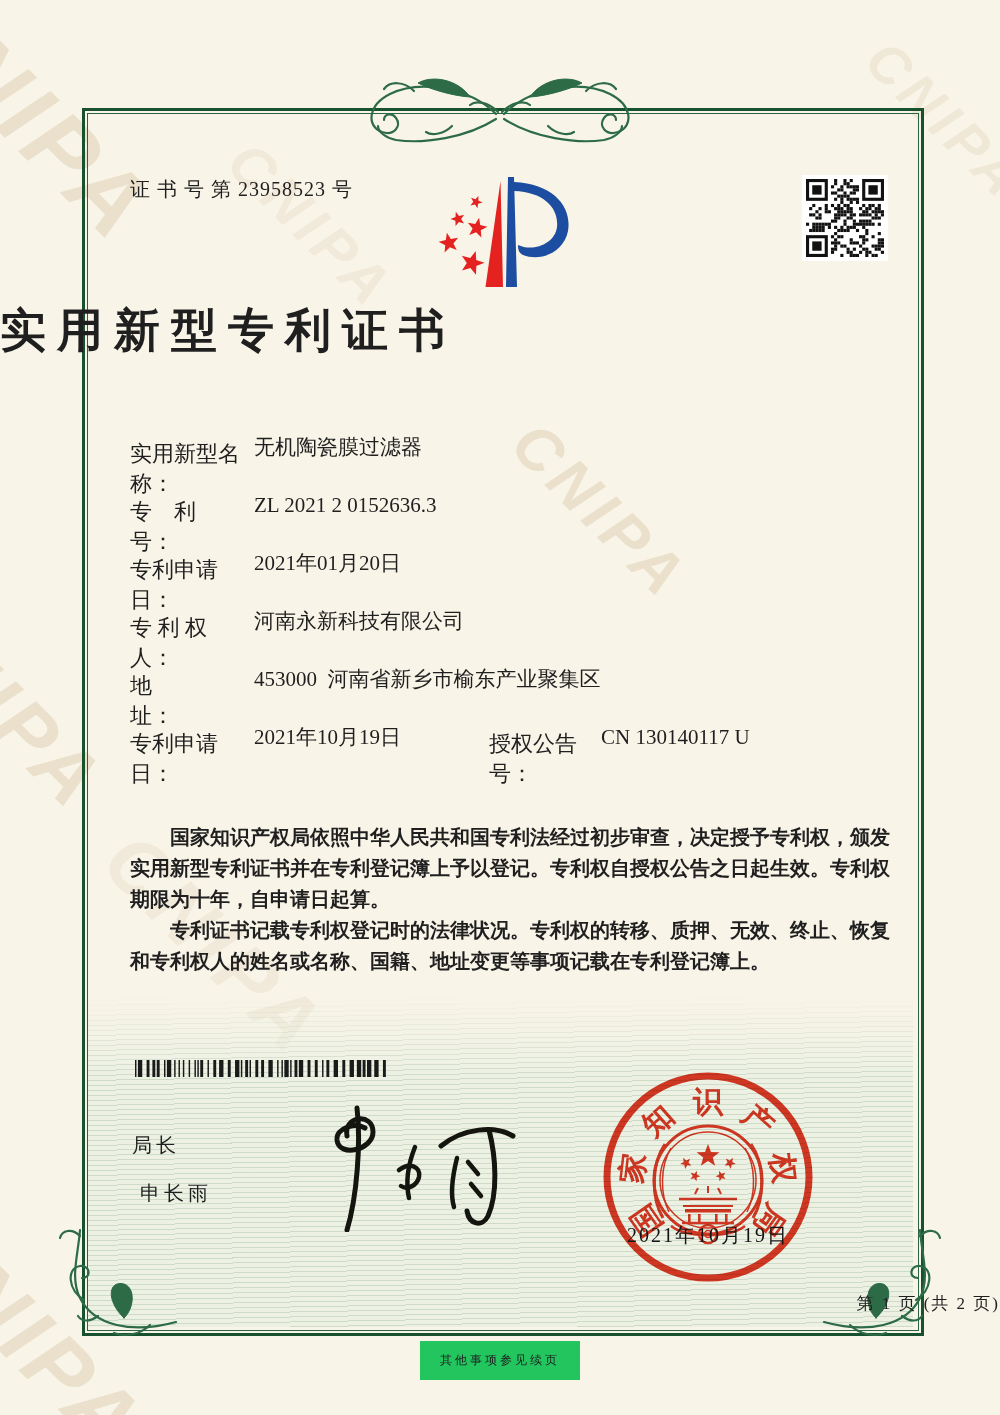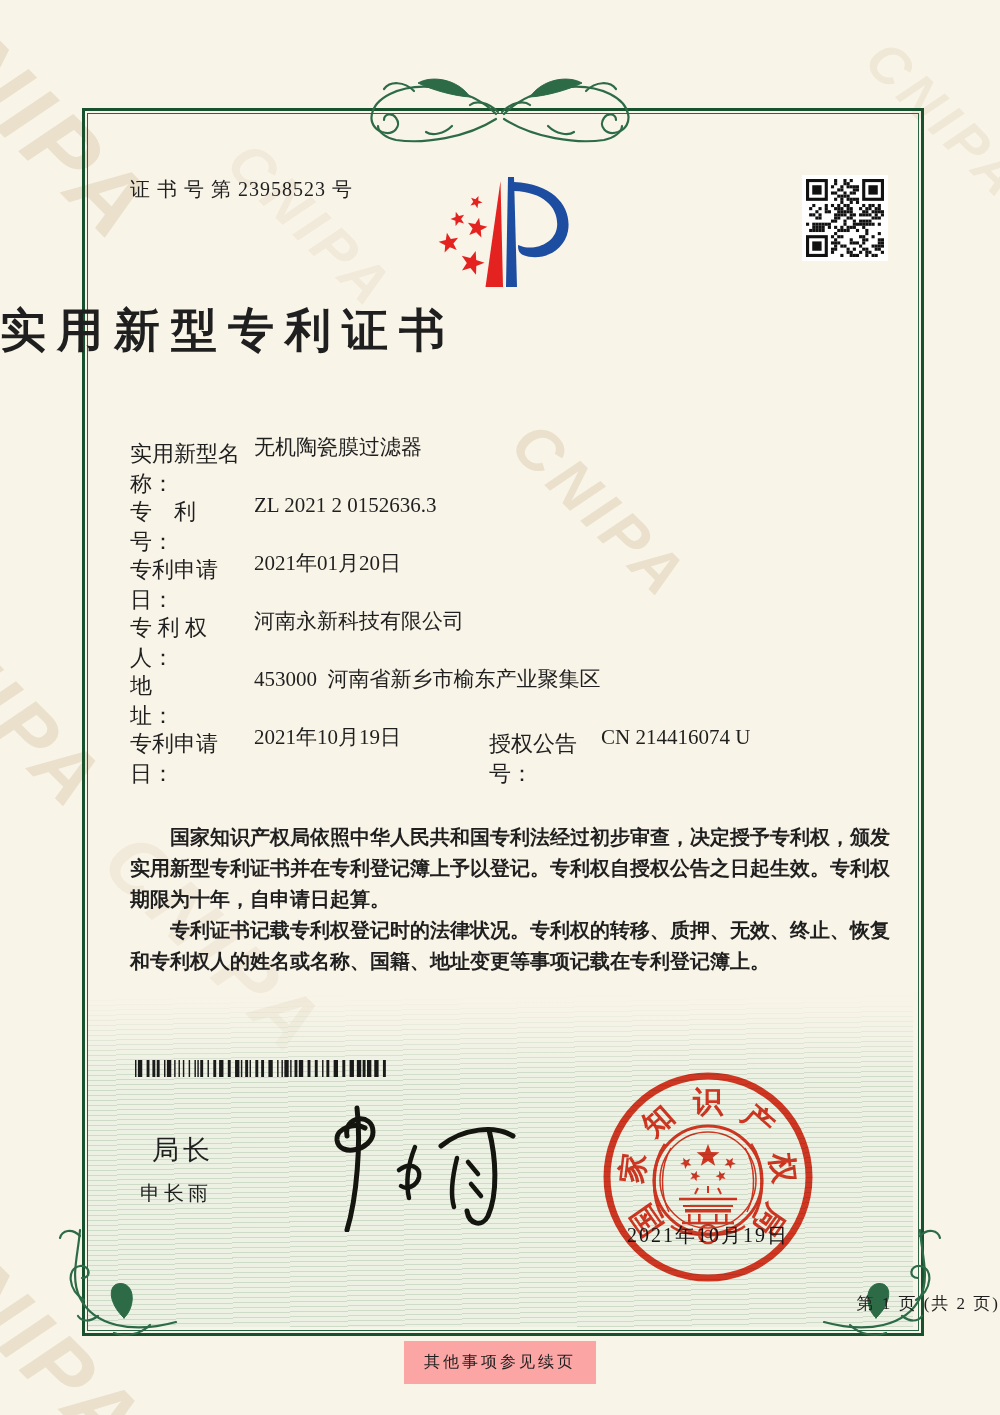--- a/index.html
+++ b/index.html
@@ -46,33 +46,33 @@
   .row{height:58px; display:flex; align-items:center;}
   .flabel{font-size:22px; width:124px; flex:none; white-space:pre-wrap;margin-top:44px;}
   .fvalue{font-size:21px; white-space:pre-wrap;}
   .flabel.pair2{margin-left:88px; width:112px;font-family:Liberation Serif, serif;}
   .paras{
     position:absolute; left:130px; top:822px; width:760px; z-index:2;
     font-size:20px; line-height:31px; text-align:justify;
   }
   .paras p{margin:0; text-indent:2em;font-weight:bold;}
   .barcode{position:absolute; left:135px; top:1060px; z-index:2;}
-  .signer-title{position:absolute; left:152px; top:1132px; font-size:27px; letter-spacing:4px; z-index:2;}
+  .signer-title{position:absolute; left:132px; top:1132px; font-size:20px; letter-spacing:4px; z-index:2;}
   .signer-name{position:absolute; left:140px; top:1180px; font-size:20px; letter-spacing:4px; z-index:2;}
   .signature{position:absolute; left:285px; top:1102px; z-index:2;}
   .seal{position:absolute; left:599px; top:1068px; z-index:3; mix-blend-mode:multiply; opacity:.93;}
   .sealchar{font-size:30px; font-weight:bold; fill:#df2b16; font-family:"Liberation Serif","DejaVu Serif",serif;}
   .seal-date{
     position:absolute; left:599px; top:1222px; width:218px; text-align:center;
     font-size:20px; letter-spacing:2px; color:#141414; z-index:4; white-space:nowrap;
   }
   .page-indicator{position:absolute; left:0; top:1292px; width:100%; text-align:right; font-size:17px; z-index:2; letter-spacing:2px;}
   .continuation{
     position:absolute; left:50%; transform:translateX(-50%); top:1341px;
-    background:#fca5a5; padding:11px 20px; font-size:16px; letter-spacing:3px; z-index:2;
+    background:#22c55e; padding:11px 20px; font-size:12px; letter-spacing:3px; z-index:2;
   }
   .orn{position:absolute; z-index:2; pointer-events:none;}
   .orn path{stroke:#2d6b47; stroke-width:2.2; fill:none; stroke-linecap:round;}
   .orn path.leaf{fill:#2d6b47; stroke-width:1;}
 </style>
 </head>
 <body>
 
 <div class="page">
 
@@ -360,21 +360,21 @@
       <span class="fvalue">河南永新科技有限公司</span>
     </div>
     <div class="row">
       <span class="flabel">地　　　址：</span>
       <span class="fvalue">453000  河南省新乡市榆东产业聚集区</span>
     </div>
     <div class="row">
       <span class="flabel">专利申请日：</span>
       <span class="fvalue">2021年10月19日</span>
       <span class="flabel pair2">授权公告号：</span>
-      <span class="fvalue">CN 214416074 U</span>
+      <span class="fvalue">CN 130140117 U</span>
     </div>
   </div>
 
   <div class="paras">
     <p>国家知识产权局依照中华人民共和国专利法经过初步审查，决定授予专利权，颁发实用新型专利证书并在专利登记簿上予以登记。专利权自授权公告之日起生效。专利权期限为十年，自申请日起算。</p>
     <p>专利证书记载专利权登记时的法律状况。专利权的转移、质押、无效、终止、恢复和专利权人的姓名或名称、国籍、地址变更等事项记载在专利登记簿上。</p>
   </div>
 
   <svg class="barcode" id="barcode-svg" width="258" height="17" viewBox="0 0 258 17">
       <rect x="0" y="0" width="1.45" height="17" fill="#1a1a1a"></rect>

